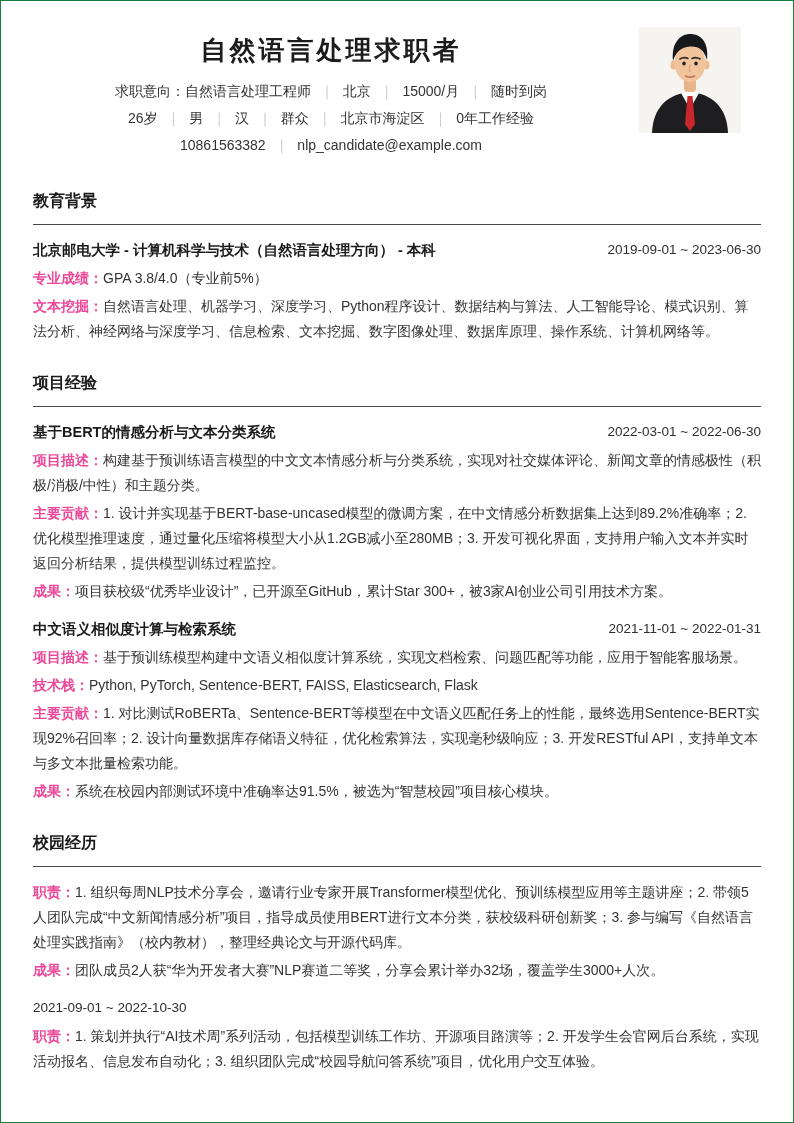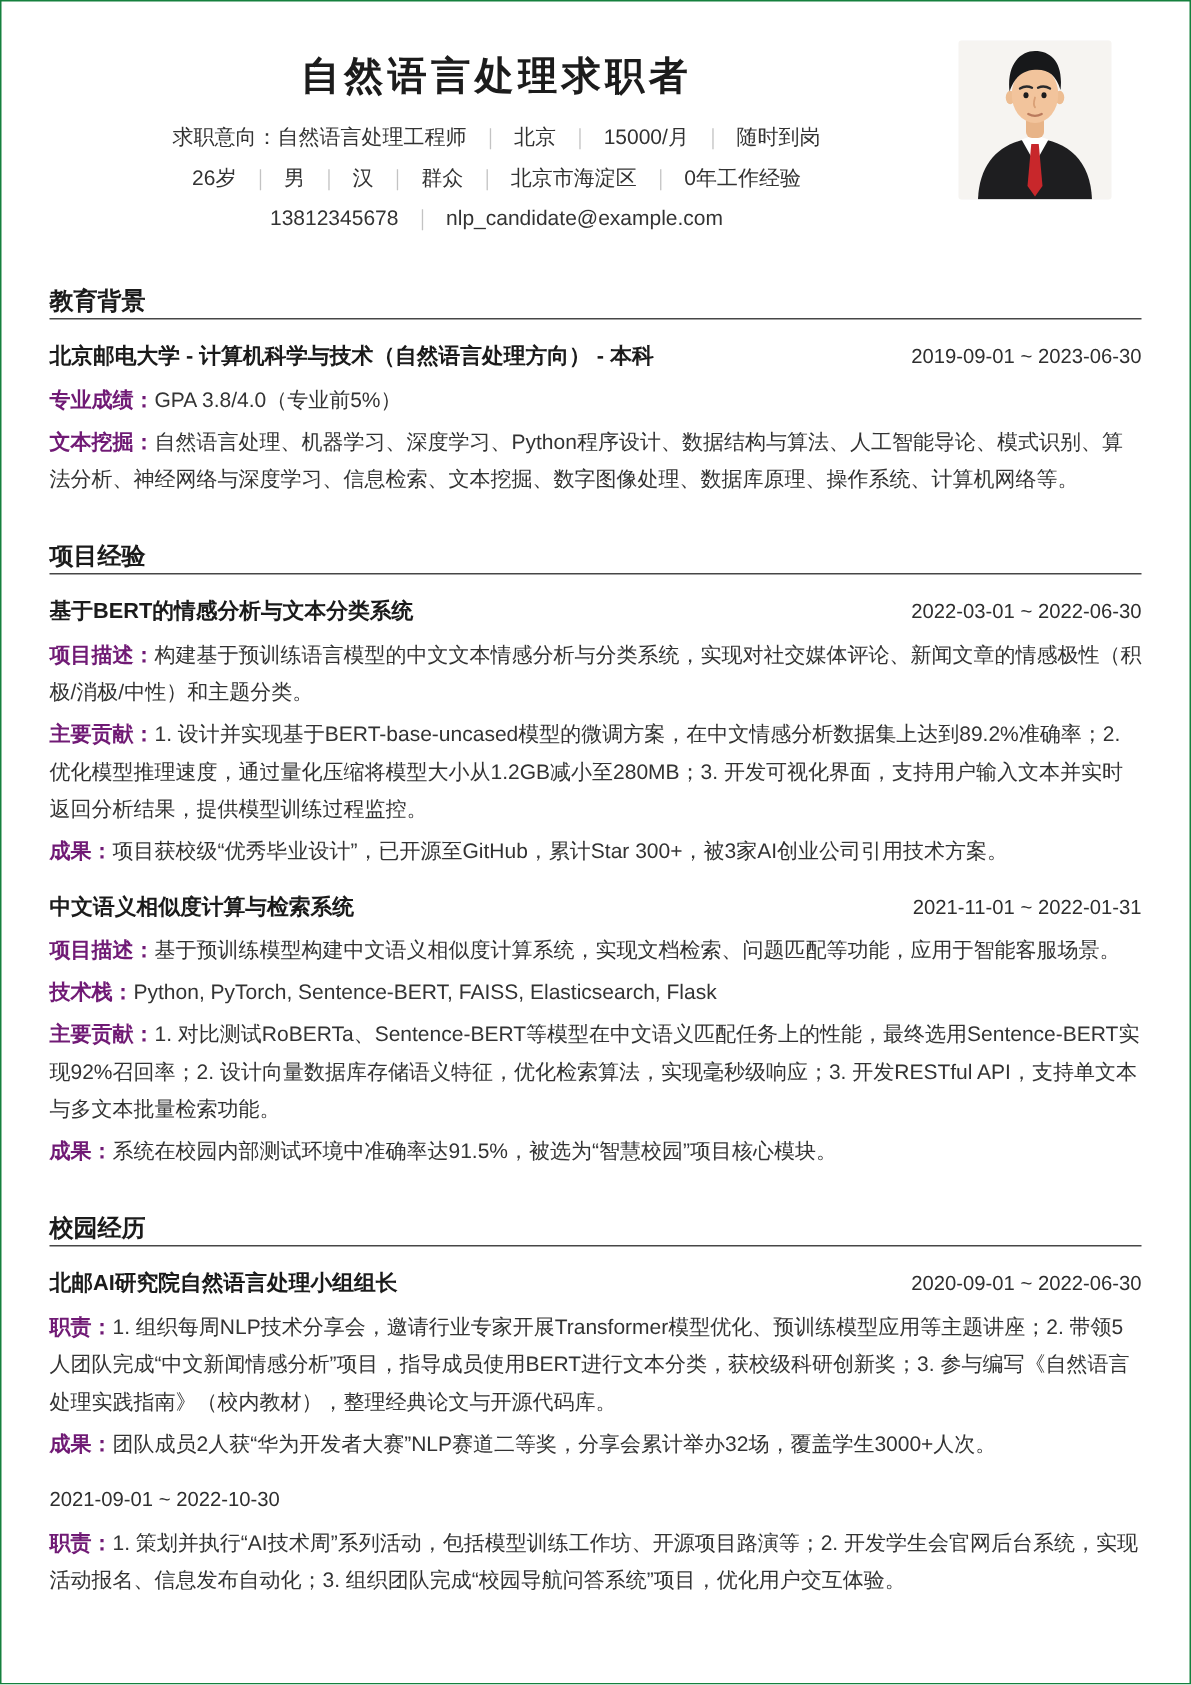--- a/index.html
+++ b/index.html
@@ -43,46 +43,46 @@
     overflow: hidden;
     background: #f6f4f1;
   }
   .photo-wrap svg { display: block; width: 100%; height: 100%; }
   
   .section { margin-top: 29px; }
   .section-title {
     font-size: 16px;
     font-weight: 700;
     color: #1b1b1b;
-    padding-bottom: 0;
+    padding-bottom: 12px;
     border-bottom: 1px solid #474747;
   }
   .entry { margin-top: 13px; }
   .entry-head {
     display: flex;
     justify-content: space-between;
     align-items: center;
     margin-bottom: 4px;
   }
   .entry-name { font-size: 14.5px; font-weight: 700; color: #1b1b1b; line-height: 24px; }
   .entry-date { font-size: 13.5px; color: #2e2e2e; white-space: nowrap; line-height: 24px; }
   .row { font-size: 14px; line-height: 25px; color: #333333; margin: 3px 0; }
-  .row .lbl { font-weight: 700; color: #701a75; }
+  .row .lbl { font-weight: 700; color: #ec4899; }
 </style>
 </head>
 <body>
 
 <div class="page">
 
   <div class="header">
     <div class="header-text">
       <div class="resume-title">自然语言处理求职者</div>
       <div class="info-line"><span>求职意向：</span><span><span>自然语言处理工程师</span><span class="sep">｜</span><span>北京</span><span class="sep">｜</span><span>15000/月</span><span class="sep">｜</span><span>随时到岗</span></span></div>
       <div class="info-line"><span><span>26岁</span><span class="sep">｜</span><span>男</span><span class="sep">｜</span><span>汉</span><span class="sep">｜</span><span>群众</span><span class="sep">｜</span><span>北京市海淀区</span><span class="sep">｜</span><span>0年工作经验</span></span></div>
-      <div class="info-line"><span><span>13812345678</span><span class="sep">｜</span><span>nlp_candidate@example.com</span></span></div>
+      <div class="info-line"><span><span>10861563382</span><span class="sep">｜</span><span>nlp_candidate@example.com</span></span></div>
     </div>
     <div class="photo-wrap">
       <svg viewBox="0 0 100 106">
         <rect width="100" height="106" fill="#f6f4f1"></rect>
 
         <path d="M12 106 C13 80 28 67 50 65 C72 67 87 80 88 106 Z" fill="#1e1e20"></path>
 
         <path d="M41 66 L50 82 L59 66 L50 63 Z" fill="#ffffff"></path>
 
         <path d="M47.5 69 L52.5 69 L55 97 L50 104 L45 97 Z" fill="#c8272b"></path>
@@ -143,24 +143,20 @@
       <p class="row"><span class="lbl">技术栈：</span><span>Python, PyTorch, Sentence-BERT, FAISS, Elasticsearch, Flask</span></p>
       <p class="row"><span class="lbl">主要贡献：</span><span>1. 对比测试RoBERTa、Sentence-BERT等模型在中文语义匹配任务上的性能，最终选用Sentence-BERT实现92%召回率；2. 设计向量数据库存储语义特征，优化检索算法，实现毫秒级响应；3. 开发RESTful API，支持单文本与多文本批量检索功能。</span></p>
       <p class="row"><span class="lbl">成果：</span><span>系统在校园内部测试环境中准确率达91.5%，被选为“智慧校园”项目核心模块。</span></p>
     </div>
   </div>
 
   <div class="section">
     <div class="section-title">校园经历</div>
 
     <div class="entry">
-      <div class="entry-head">
-        <span class="entry-name">北邮AI研究院自然语言处理小组组长</span>
-        <span class="entry-date">2020-09-01 ~ 2022-06-30</span>
-      </div>
       <p class="row"><span class="lbl">职责：</span><span>1. 组织每周NLP技术分享会，邀请行业专家开展Transformer模型优化、预训练模型应用等主题讲座；2. 带领5人团队完成“中文新闻情感分析”项目，指导成员使用BERT进行文本分类，获校级科研创新奖；3. 参与编写《自然语言处理实践指南》（校内教材），整理经典论文与开源代码库。</span></p>
       <p class="row"><span class="lbl">成果：</span><span>团队成员2人获“华为开发者大赛”NLP赛道二等奖，分享会累计举办32场，覆盖学生3000+人次。</span></p>
     </div>
 
     <div class="entry">
       <div class="entry-head">
         <span class="entry-date">2021-09-01 ~ 2022-10-30</span>
       </div>
       <p class="row"><span class="lbl">职责：</span><span>1. 策划并执行“AI技术周”系列活动，包括模型训练工作坊、开源项目路演等；2. 开发学生会官网后台系统，实现活动报名、信息发布自动化；3. 组织团队完成“校园导航问答系统”项目，优化用户交互体验。</span></p>
 

